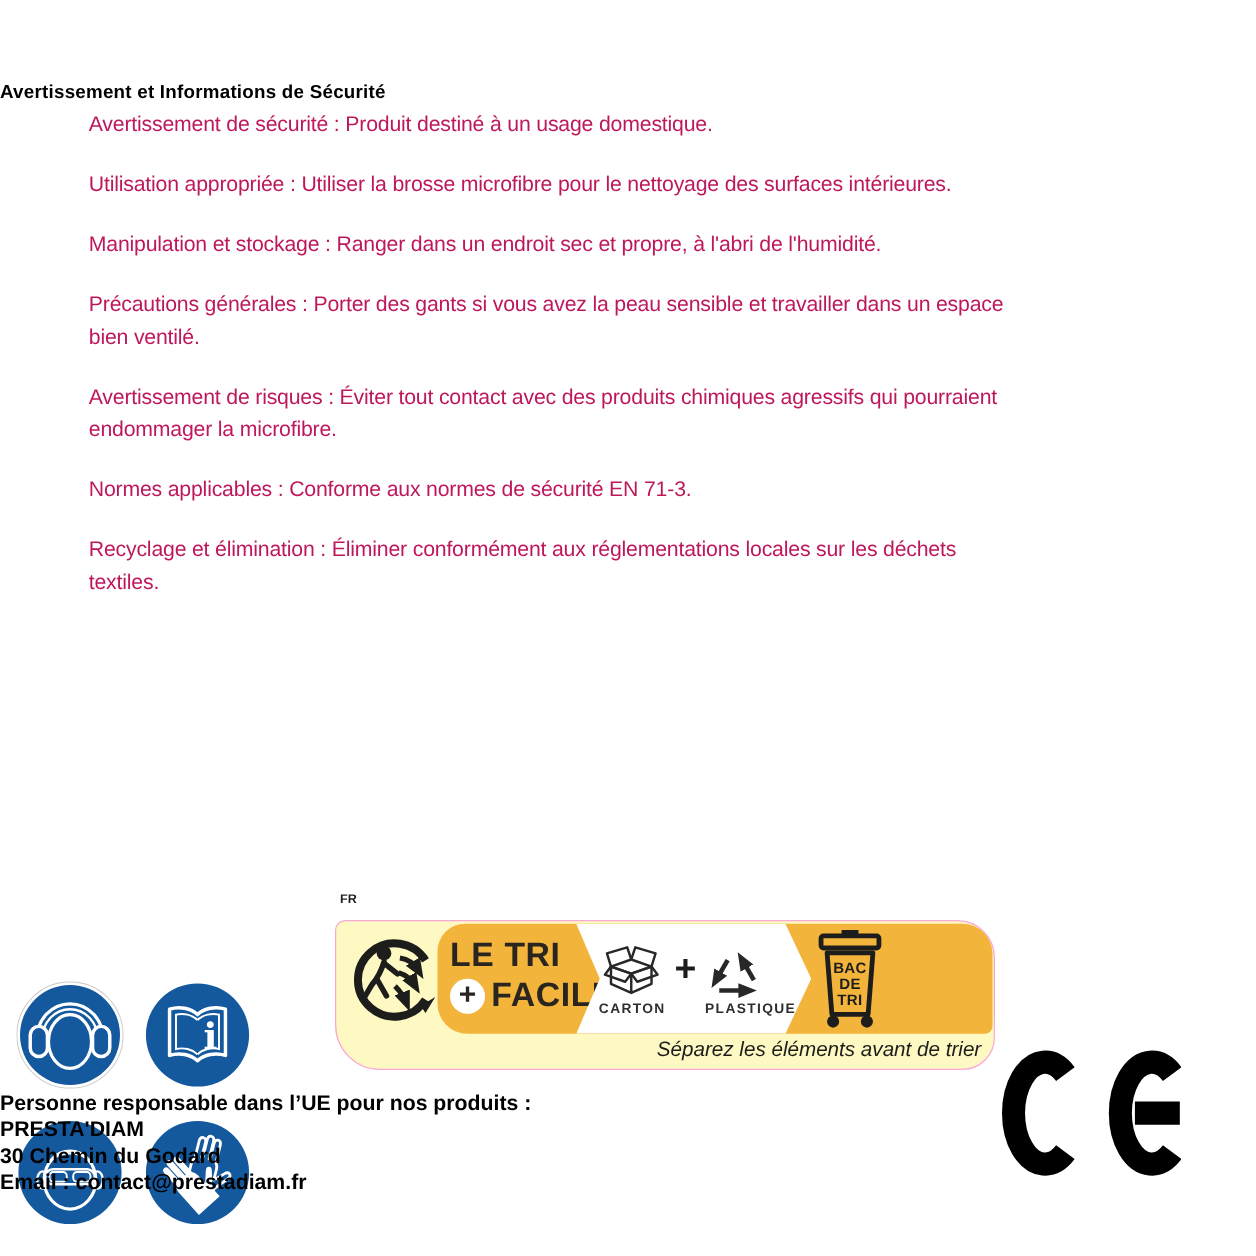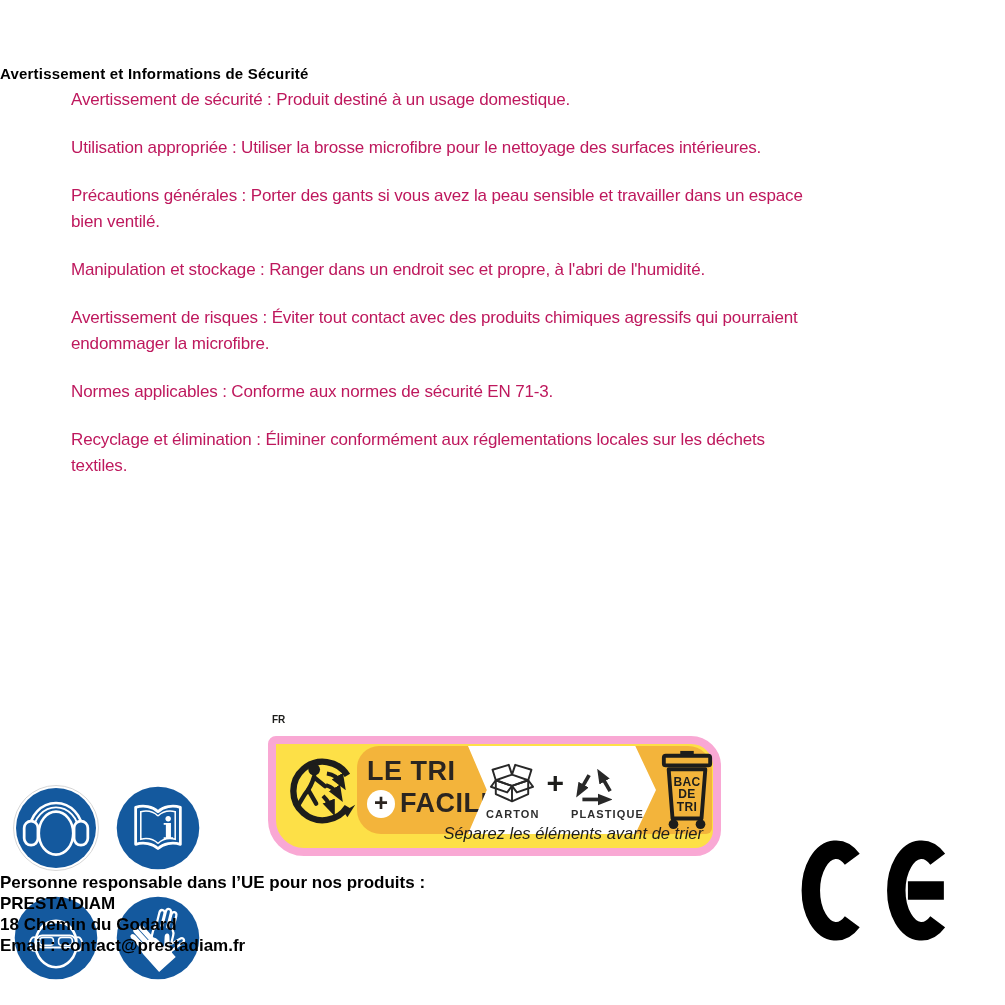--- a/index.html
+++ b/index.html
@@ -19,22 +19,22 @@
   
   .icons-grid{
     position:absolute;left:13px;top:785px;
     display:grid;grid-template-columns:86px 86px;grid-auto-rows:86px;
     column-gap:16px;row-gap:24px;
   }
   .sicon{width:86px;height:86px;display:block;}
   
   .fr{position:absolute;left:272px;top:714px;font-size:10px;font-weight:bold;color:#1d1d1b;}
   .label-box{
-    position:absolute;left:268px;top:736px;width:453px;height:120px;box-sizing:border-box;
-    background:#fde047;border:8px solid #f9a8d4;border-radius:8px 30px 26px 36px;
+    position:absolute;left:268px;top:736px;width:528px;height:120px;box-sizing:border-box;
+    background:#fef9c3;border:1px solid #f9a8d4;border-radius:8px 30px 26px 36px;
   }
   .triman{position:absolute;left:6px;top:6px;width:82px;height:82px;}
   .band{
     position:absolute;left:81px;top:2px;right:1px;height:88px;
     background:#F3B43B;border-radius:22px 24px 6px 24px;
   }
   .headline{position:absolute;left:10px;top:11px;color:#2b2520;}
   .hl1{font-size:27px;line-height:29px;font-weight:800;letter-spacing:.5px;}
   .hl2{display:flex;align-items:center;margin-top:2px;}
   .plus-circle{
@@ -69,25 +69,25 @@
 <div class="title">Avertissement et Informations de Sécurité</div>
 
 <div class="doc">
   <div class="para">
     <div class="pline">Avertissement de sécurité : Produit destiné à un usage domestique.</div>
   </div>
   <div class="para">
     <div class="pline">Utilisation appropriée : Utiliser la brosse microfibre pour le nettoyage des surfaces intérieures.</div>
   </div>
   <div class="para">
+    <div class="pline">Manipulation et stockage : Ranger dans un endroit sec et propre, à l'abri de l'humidité.</div>
+  </div>
+  <div class="para">
     <div class="pline">Précautions générales : Porter des gants si vous avez la peau sensible et travailler dans un espace</div>
     <div class="pline">bien ventilé.</div>
-  </div>
-  <div class="para">
-    <div class="pline">Manipulation et stockage : Ranger dans un endroit sec et propre, à l'abri de l'humidité.</div>
   </div>
   <div class="para">
     <div class="pline">Avertissement de risques : Éviter tout contact avec des produits chimiques agressifs qui pourraient</div>
     <div class="pline">endommager la microfibre.</div>
   </div>
   <div class="para">
     <div class="pline">Normes applicables : Conforme aux normes de sécurité EN 71-3.</div>
   </div>
   <div class="para">
     <div class="pline">Recyclage et élimination : Éliminer conformément aux réglementations locales sur les déchets</div>
@@ -211,21 +211,21 @@
       </g>
     </svg>
   </div>
 
   <div class="separez">Séparez les éléments avant de trier</div>
 </div>
 
 <div class="contact">
   <div>Personne responsable dans l’UE pour nos produits :</div>
   <div>PRESTA'DIAM</div>
-  <div>18 Chemin du Godard</div>
+  <div>30 Chemin du Godard</div>
   <div>Email : contact@prestadiam.fr</div>
 </div>
 
 <svg class="ce" viewBox="0 0 150 104">
   <path d="M 54.7,19.8 A 26,42 0 1 0 54.7,84.2" fill="none" stroke="#000000" stroke-width="19"></path>
   <path d="M 142.7,19.8 A 26,42 0 1 0 142.7,84.2" fill="none" stroke="#000000" stroke-width="19"></path>
   <path d="M 112,52 L 149,52" stroke="#000000" stroke-width="19"></path>
 </svg>
 
 </body></html>

